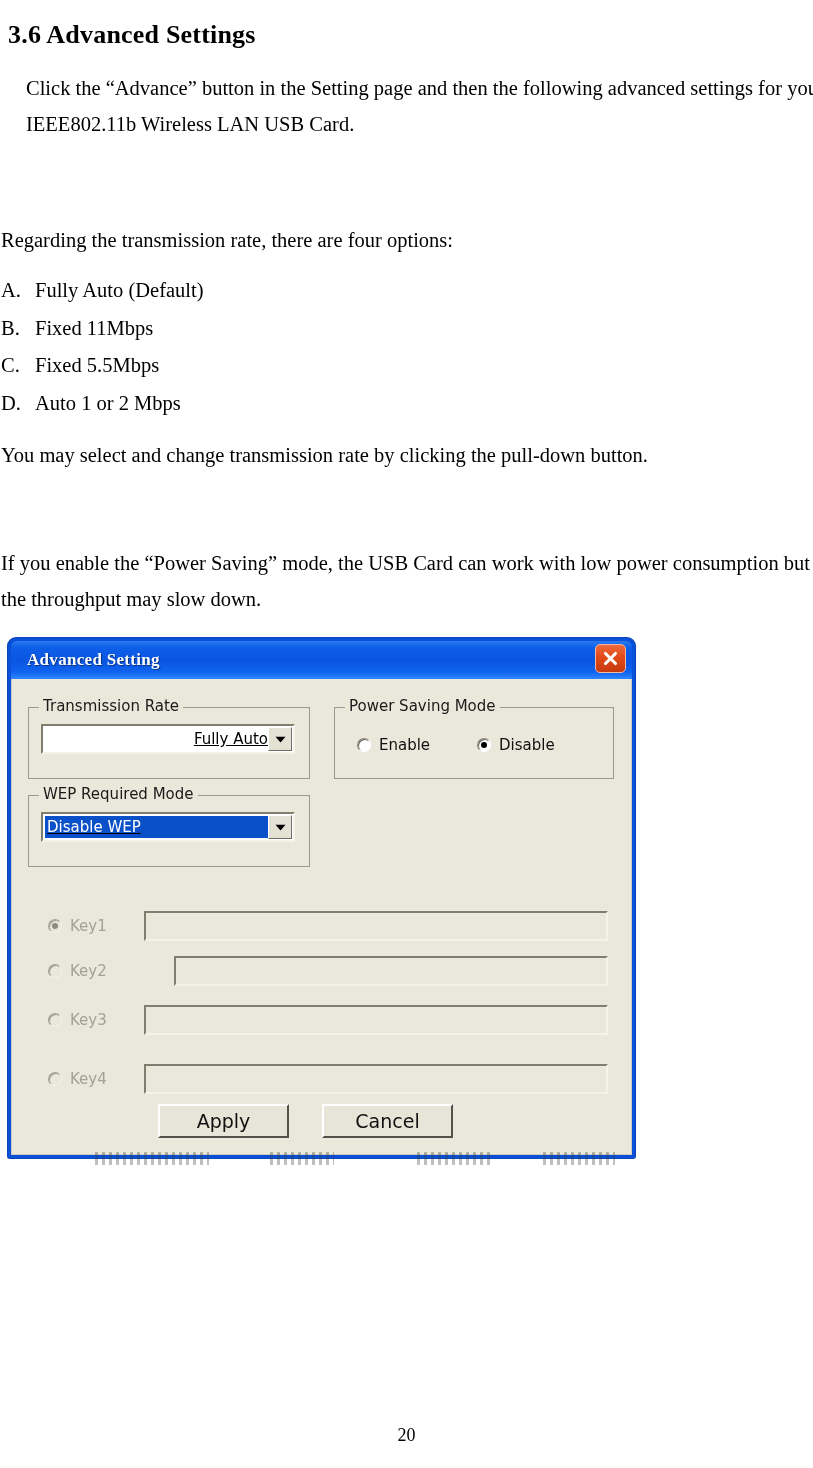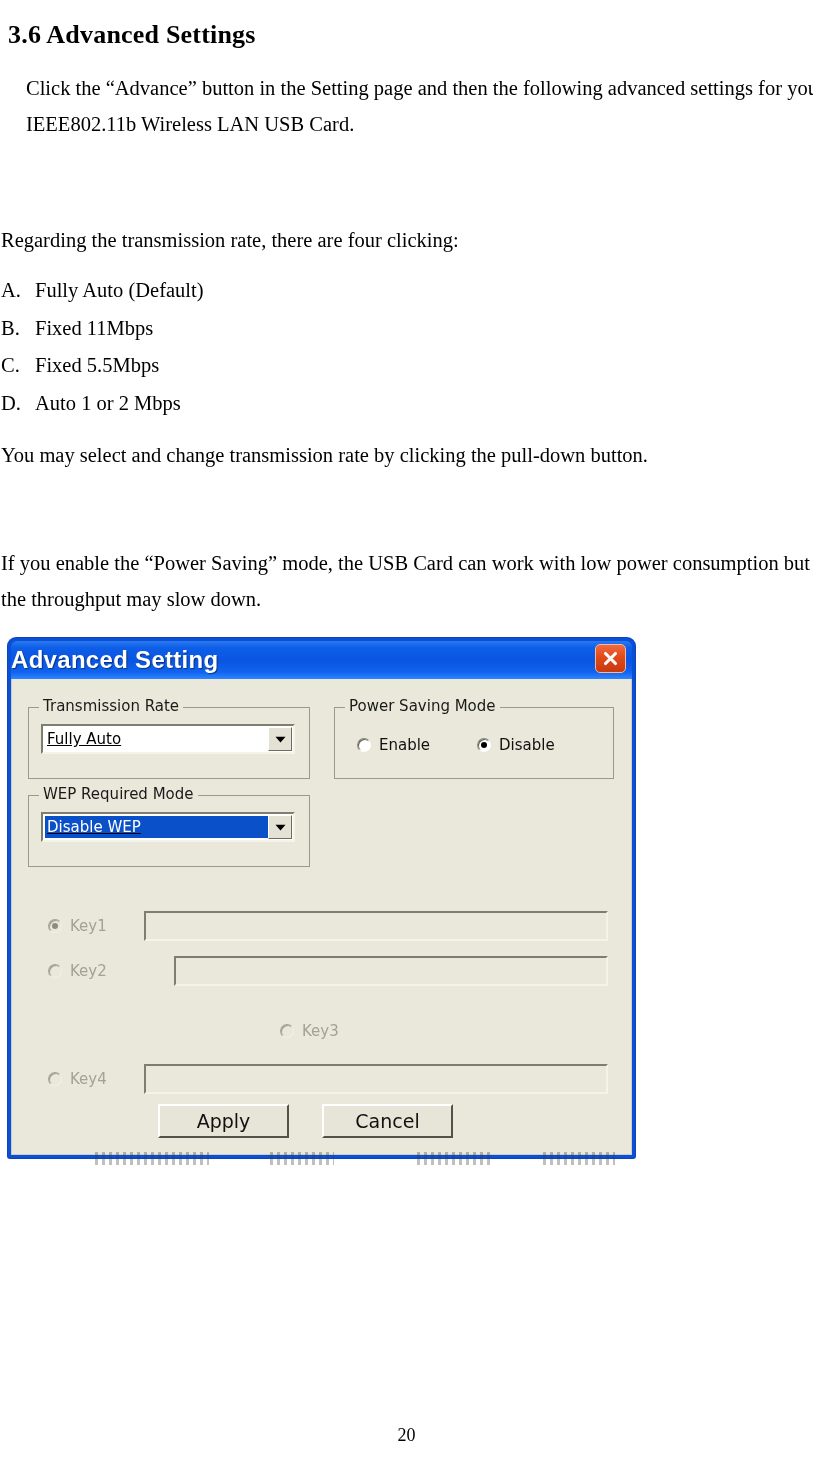--- a/index.html
+++ b/index.html
@@ -88,25 +88,25 @@
   .titlebar {
     position: relative;
     height: 38px;
     border-radius: 6px 6px 0 0;
     background: linear-gradient(to bottom,
         #2a79f0 0%, #0d5ee8 18%, #0a55e2 52%, #1064ef 82%, #2f86ff 100%);
     display: flex;
     align-items: center;
   }
   .title-text {
-    font-family: Liberation Sans, sans-serif;
+    font-family: Liberation Serif, serif;
     font-weight: bold;
-    font-size: 24px;
+    font-size: 17px;
     color: #ffffff;
-    margin-left: 0;
+    margin-left: 16px;
     letter-spacing: 0.3px;
     text-shadow: 1px 1px 1px rgba(0,0,0,0.45);
     white-space: nowrap;
   }
   .close-btn {
     position: absolute;
     right: 6px;
     top: 3px;
     width: 31px;
     height: 29px;
@@ -121,20 +121,21 @@
   .close-btn svg { display: block; }
 
   .dialog-body {
     position: relative;
     height: calc(100% - 38px);
     background: #e9e8db;
     border: 1px solid #cfcdbe;
     border-top: none;
     box-sizing: border-box;
     overflow: hidden;
+    text-align: right;
   }
 
   
   .groupbox {
     position: absolute;
     border: 1px solid #9a9a8c;
     box-sizing: border-box;
   }
   .groupbox > .gb-title {
     position: absolute;
@@ -255,21 +256,21 @@
   .key-field {
     flex: 1 1 auto;
     height: 30px;
     box-sizing: border-box;
     background: #e9e8db;
     border: 2px solid;
     border-color: #7e7d6e #f4f3e9 #f4f3e9 #7e7d6e;
   }
   .key1 { top: 230px; }
   .key2 { top: 275px; gap: 30px; }
-  .key3 { top: 304px; flex-direction: column; }
+  .key3 { top: 324px; }
   .key4 { top: 363px; margin-top: 20px; }
 
   
   .btn {
     position: absolute;
     height: 34px;
     background: #e6e5d8;
     border: 2px solid;
     border-color: #ffffff #53524a #53524a #ffffff;
     box-sizing: border-box;
@@ -304,21 +305,21 @@
 </style>
 </head>
 <body>
 
 <div class="page">
 
   <div class="doc-heading">3.6 Advanced Settings</div>
 
   <div class="para p-intro">Click the “Advance” button in the Setting page and then the following advanced settings for your IEEE802.11b Wireless LAN USB Card.</div>
 
-  <div class="para p-rate">Regarding the transmission rate, there are four clicking:</div>
+  <div class="para p-rate">Regarding the transmission rate, there are four options:</div>
 
   <div class="opt-list">
     <div class="opt-row">
       <span class="opt-marker">A.</span>
       <span class="opt-text">Fully Auto (Default)</span>
     </div>
     <div class="opt-row">
       <span class="opt-marker">B.</span>
       <span class="opt-text">Fixed 11Mbps</span>
     </div>

